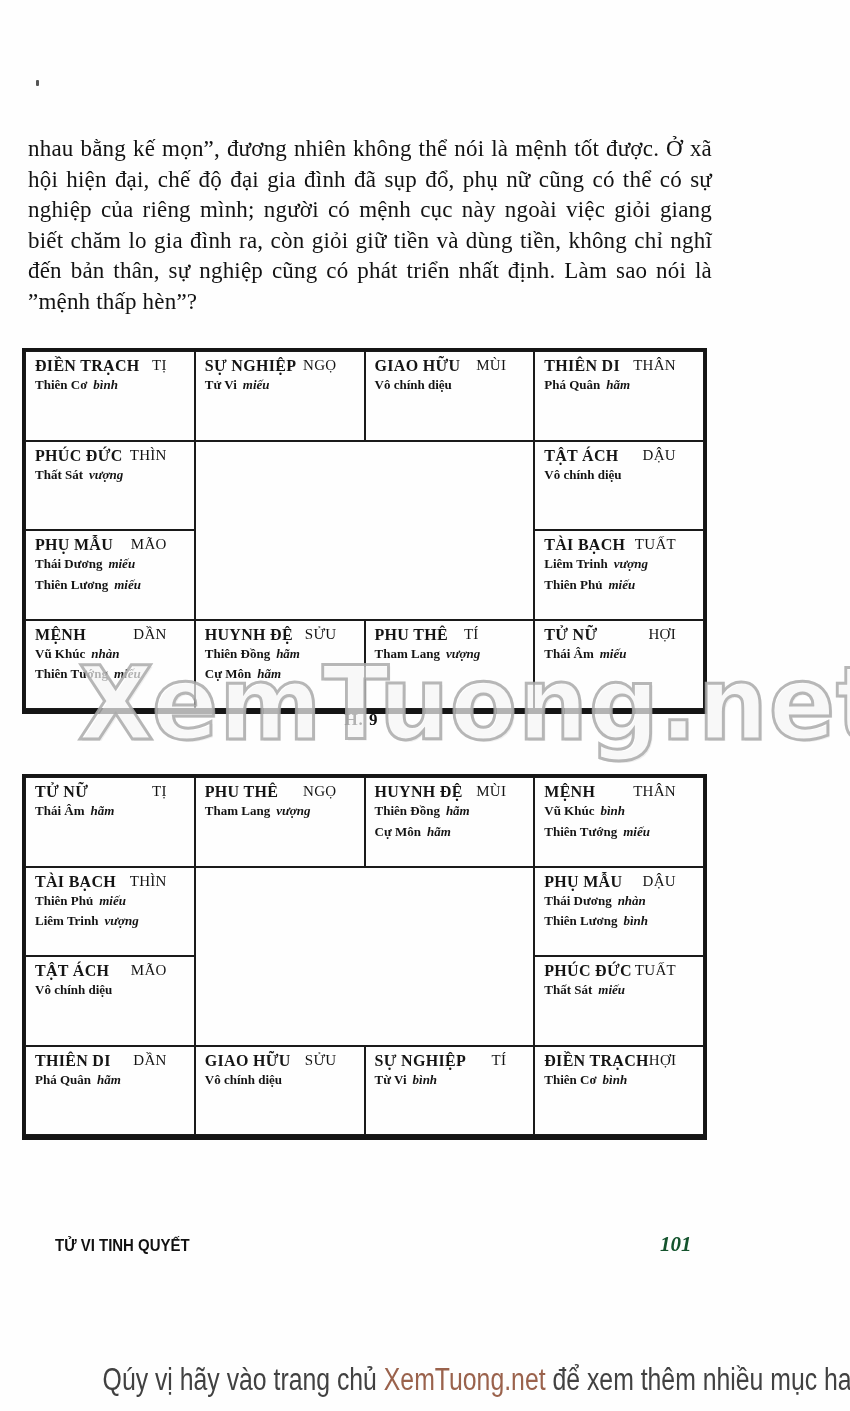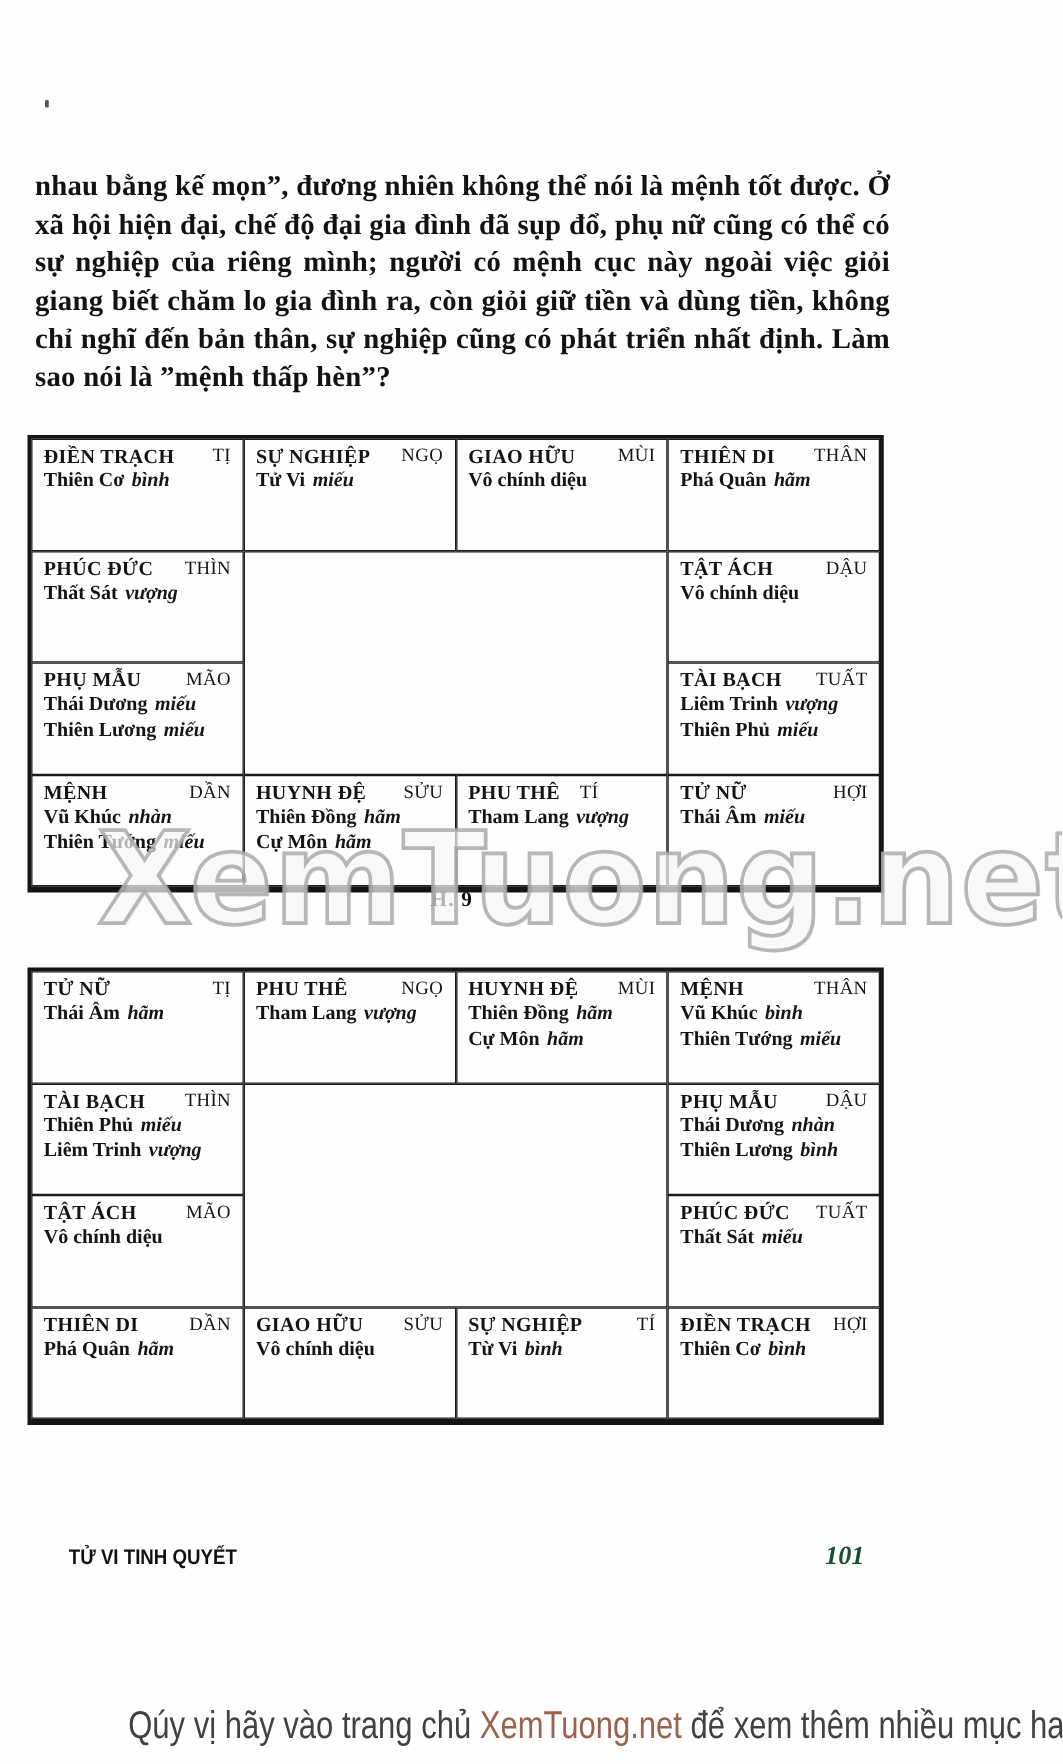--- a/index.html
+++ b/index.html
@@ -1,41 +1,41 @@
 <!DOCTYPE html>
 <html><head>
 <meta charset="utf-8">
 <style>
   html,body{margin:0;padding:0;background:#ffffff;}
   .page{position:relative;width:850px;height:1411px;background:#fefefe;overflow:hidden;
         font-family:"Liberation Serif",serif;color:#141414;}
   .speck{position:absolute;left:36px;top:80px;width:3px;height:6px;background:#555;border-radius:1px;}
 
   .para{position:absolute;left:28px;top:134px;width:684px;font-size:23px;line-height:30.5px;
-        text-align:justify;color:#121212;letter-spacing:.2px;font-weight:bold;}
+        text-align:justify;color:#121212;letter-spacing:.2px;}
 
   .chart{position:absolute;left:22px;width:679px;height:358px;border:3px solid #151515;
          border-bottom-width:5px;display:grid;grid-template-columns:repeat(4,1fr);
          grid-template-rows:repeat(4,1fr);background:transparent;z-index:1;}
   .chart1{top:348px;}
   .chart2{top:774px;}
-  .cell{border:1px solid #1a1a1a;padding:5px 9px 0 9px;overflow:hidden;}
+  .cell{border:1px solid #1a1a1a;padding:5px 27px 0 9px;overflow:hidden;}
   .center{border:1px solid #1a1a1a;grid-row:2/span 2;grid-column:2/span 2;}
   .p-r1c1{grid-row:1;grid-column:1;} .p-r1c2{grid-row:1;grid-column:2;}
   .p-r1c3{grid-row:1;grid-column:3;} .p-r1c4{grid-row:1;grid-column:4;}
   .p-r2c1{grid-row:2;grid-column:1;} .p-r2c4{grid-row:2;grid-column:4;}
   .p-r3c1{grid-row:3;grid-column:1;} .p-r3c4{grid-row:3;grid-column:4;}
   .p-r4c1{grid-row:4;grid-column:1;} .p-r4c2{grid-row:4;grid-column:2;}
   .p-r4c3{grid-row:4;grid-column:3;} .p-r4c4{grid-row:4;grid-column:4;}
 
   .cell-head{display:flex;justify-content:space-between;align-items:flex-start;}
   .cell-head.inline-branch{justify-content:flex-start;gap:16px;}
   .cell-title{font-weight:bold;font-size:16px;letter-spacing:.3px;white-space:nowrap;}
   .cell-branch{font-weight:normal;font-size:15px;letter-spacing:.3px;}
-  .star{font-size:16px;line-height:20.5px;font-weight:bold;white-space:nowrap;font-family:Liberation Serif, serif;}
+  .star{font-size:13px;line-height:20.5px;font-weight:bold;white-space:nowrap;font-family:Liberation Serif, serif;}
   .ss{font-style:italic;margin-left:6px;font-weight:bold;}
 
   .caption{position:absolute;left:22px;width:679px;text-align:center;font-size:17px;
            font-weight:bold;letter-spacing:1px;color:#111;}
   .cap1{top:710px;} .cap2{top:1140px;}
 
   .watermark{position:absolute;left:78px;top:644px;z-index:5;font-family:"DejaVu Sans",sans-serif;
              font-weight:bold;font-size:102px;letter-spacing:1px;white-space:nowrap;
              color:rgba(255,255,255,0.55);-webkit-text-stroke:3px rgba(170,170,170,0.85);
              text-shadow:2px 2px 0 rgba(210,210,210,0.35);transform:scaleX(0.96);transform-origin:left center;}

